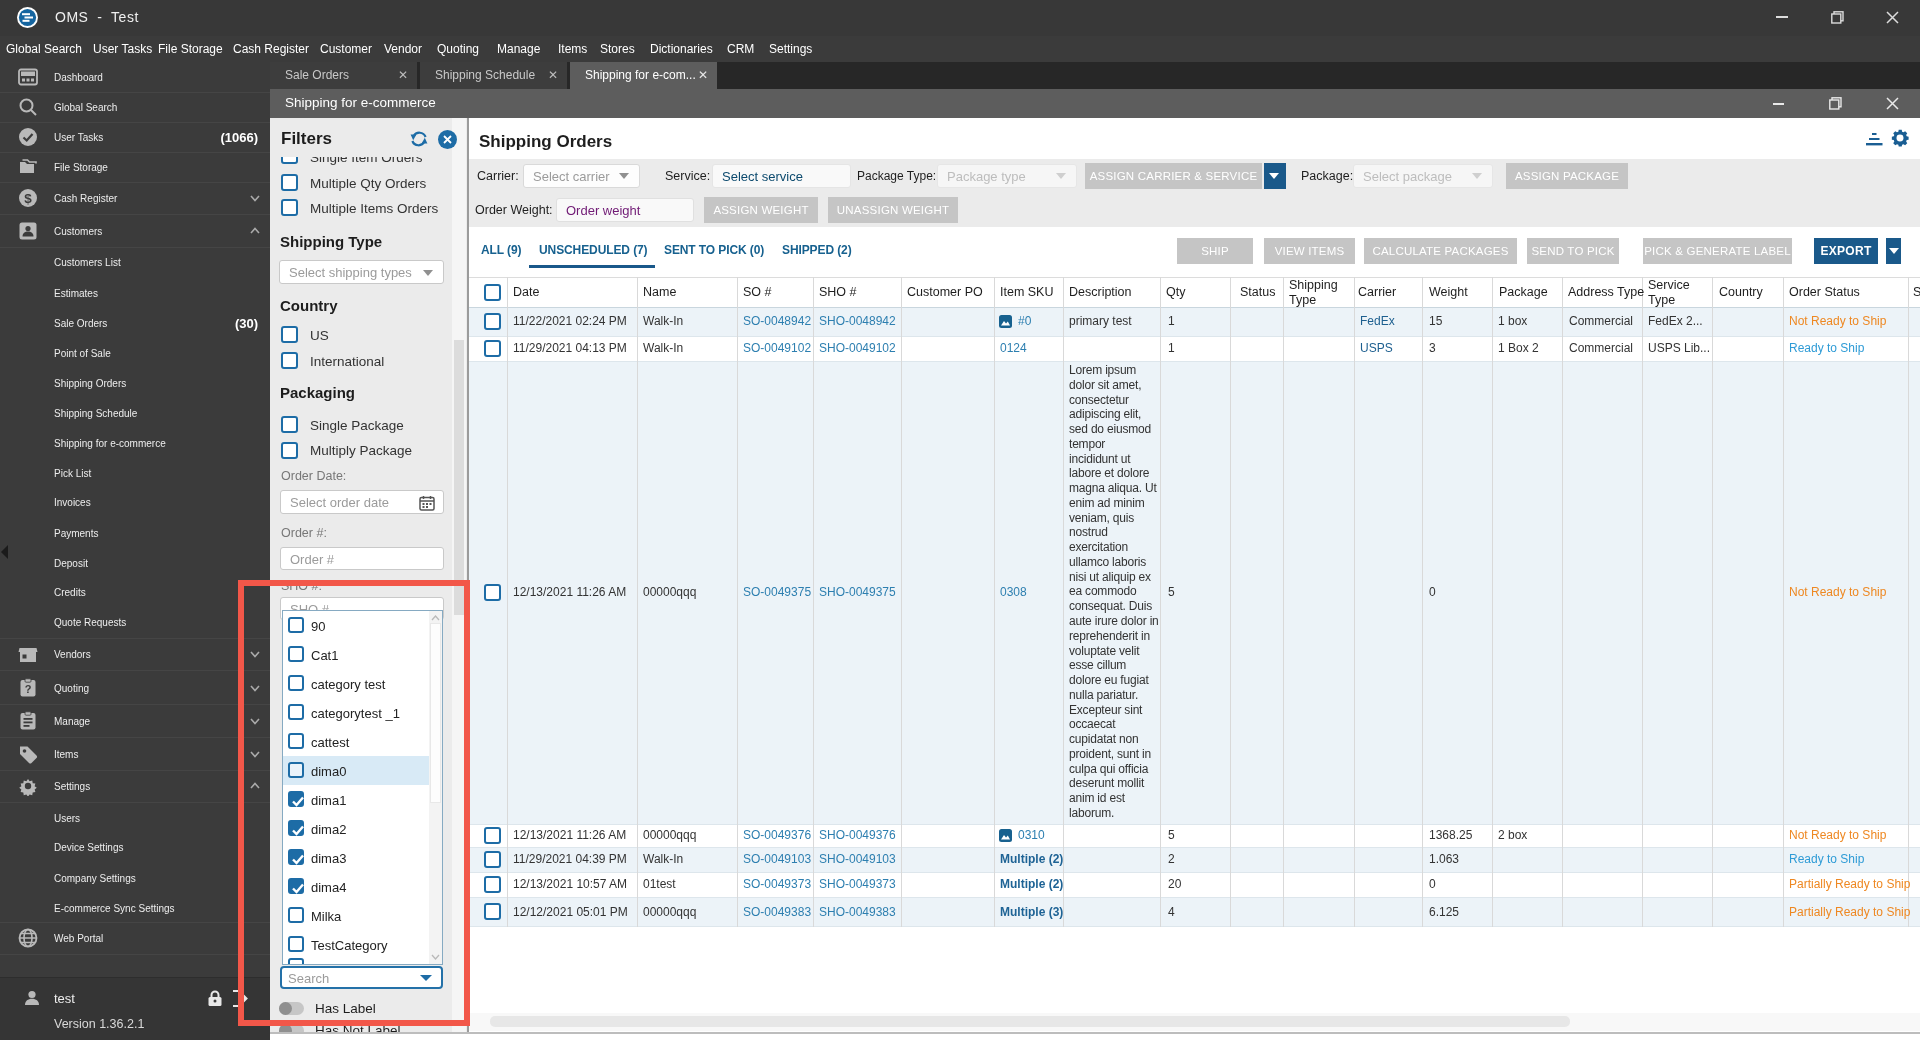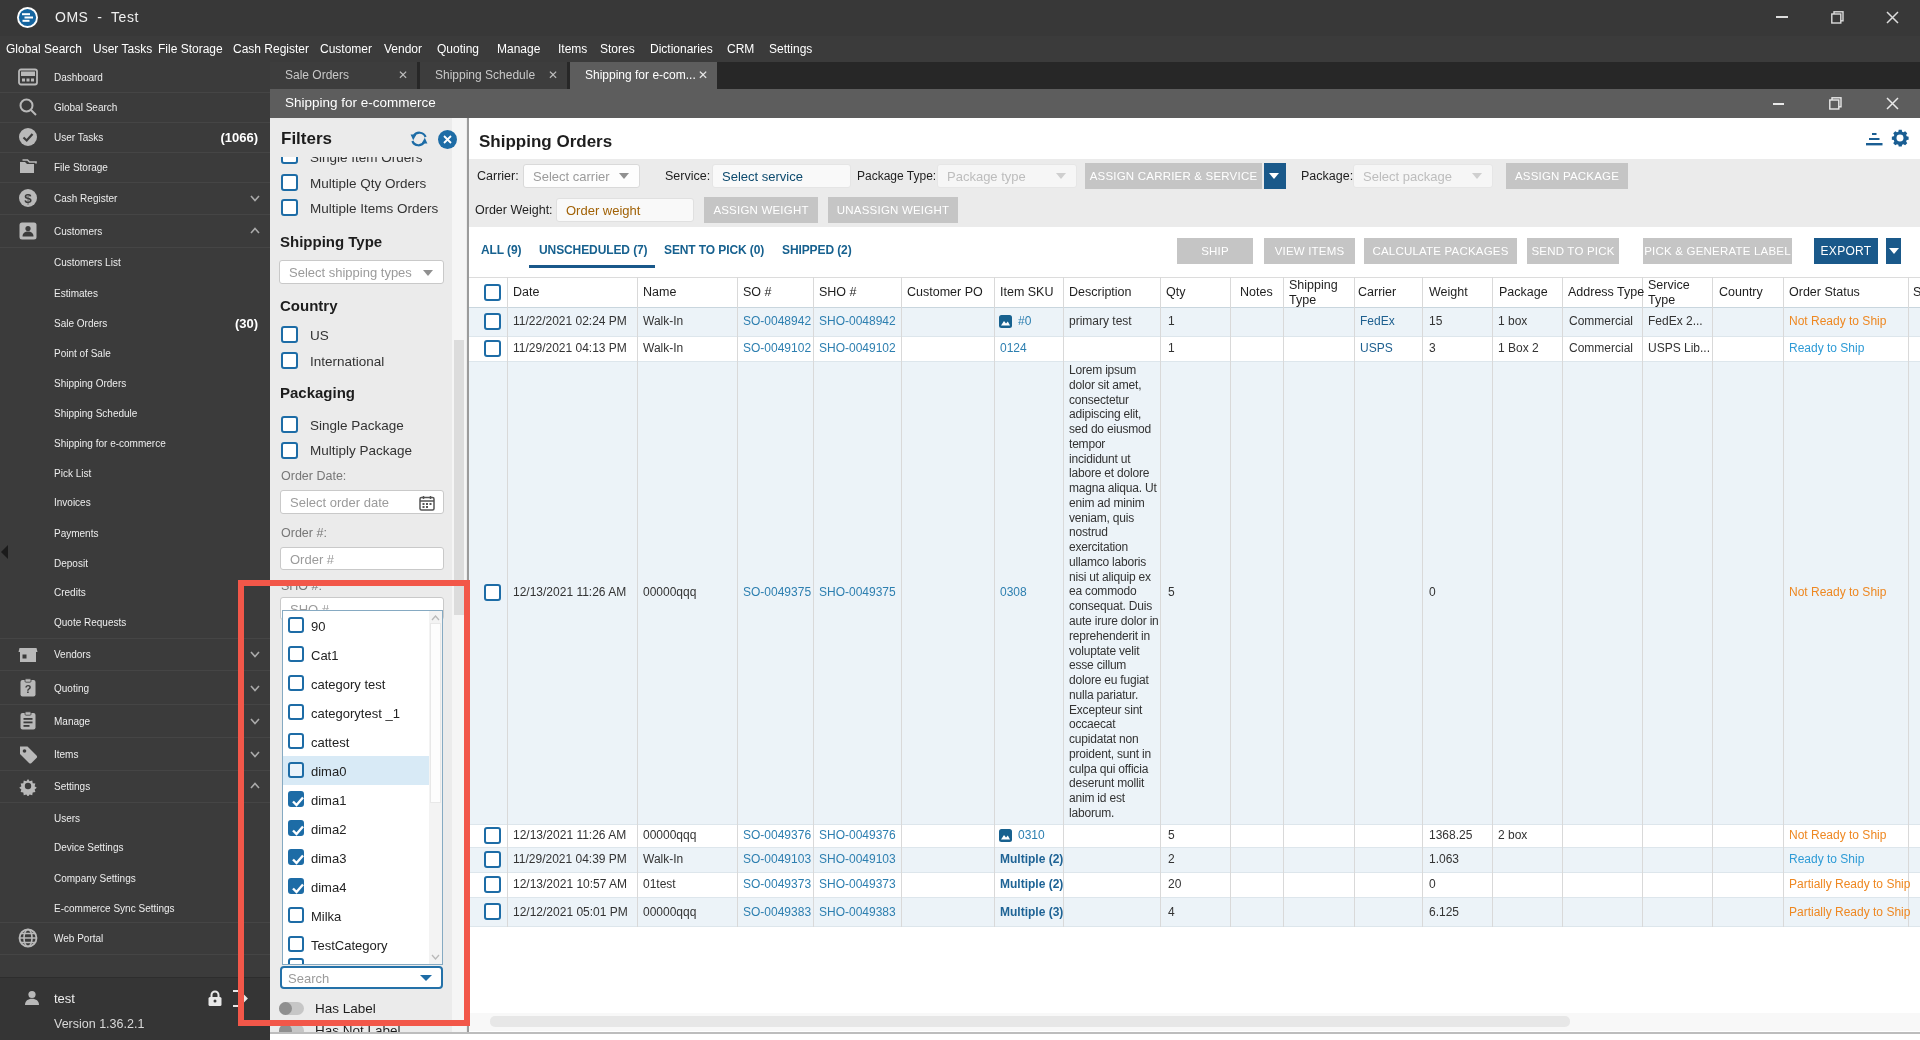--- a/index.html
+++ b/index.html
@@ -376,35 +376,35 @@
       <span class="tri" style="left:5px;top:10px;border-top-color:#fff;border-left-width:5.5px;border-right-width:5.5px"></span>
     </div>
  <div class="tlbl" style="left:832px;top:58px">Package:</div>
  <div class="combo dis" style="left:884px;top:46px;width:140px">
       <span class="ph">Select package</span>
       <span class="tri" style="right:10px;top:8px"></span>
     </div>
  <div class="gbtn" style="left:1037px;top:45px;width:122px;height:26px;line-height:26px">ASSIGN PACKAGE</div>
  <div class="tlbl" style="left:6px;top:92px">Order Weight:</div>
  <div class="combo" style="left:87px;top:80px;width:138px;background:#f9f9f9;border-color:#e0e0e0">
-      <span class="ph" style="color:#a16207">Order weight</span>
+      <span class="ph" style="color:#701a75">Order weight</span>
     </div>
  <div class="gbtn" style="left:235px;top:79px;width:114px;height:26px;line-height:26px">ASSIGN WEIGHT</div>
  <div class="gbtn" style="left:359px;top:79px;width:130px;height:26px;line-height:26px">UNASSIGN WEIGHT</div>
  <div class="ftab" style="left:12px;top:125px">ALL (9)</div>
  <div class="ftab" style="left:70px;top:125px">UNSCHEDULED (7)</div>
  <div class="ftab" style="left:195px;top:125px">SENT TO PICK (0)</div>
  <div class="ftab" style="left:313px;top:125px">SHIPPED (2)</div>
  <div class="ab" style="left:60px;top:147px;width:126px;height:3px;background:#19588a"></div>
  <div class="gbtn" style="left:708px;top:120px;width:76px;height:26px;line-height:26px">SHIP</div>
  <div class="gbtn" style="left:795px;top:120px;width:91px;height:26px;line-height:26px">VIEW ITEMS</div>
  <div class="gbtn" style="left:895px;top:120px;width:153px;height:26px;line-height:26px">CALCULATE PACKAGES</div>
  <div class="gbtn" style="left:1058px;top:120px;width:92px;height:26px;line-height:26px">SEND TO PICK</div>
  <div class="gbtn" style="left:1174px;top:120px;width:149px;height:26px;line-height:26px">PICK &amp; GENERATE LABEL</div>
- <div class="bbtn" style="left:1345px;top:120px;width:64px;height:26px;line-height:26px;font-weight:normal">EXPORT</div>
+ <div class="bbtn" style="left:1345px;top:120px;width:64px;height:26px;line-height:26px;font-weight:bold">EXPORT</div>
  <div class="bbtn" style="left:1417px;top:120px;width:15px;height:26px">
       <span class="tri" style="left:2.5px;top:10px;border-top-color:#fff;border-left-width:5px;border-right-width:5px"></span>
     </div>
 </div>
 
 <div class="ab" id="tablewrap" style="left:469px;top:277px;width:1451px;height:754px;overflow:hidden">
  <div class="ab" style="left:0;top:0;width:1451px;height:1px;background:#dcdcdc"></div>
  <div class="ab" style="left:0;top:30px;width:1451px;height:29px;background:#ecf3f8"></div>
  <div class="ab" style="left:0;top:84px;width:1451px;height:463px;background:#ecf3f8"></div>
  <div class="ab" style="left:0;top:570px;width:1451px;height:25px;background:#ecf3f8"></div>
@@ -436,21 +436,21 @@
  <div class="col" style="left:1314px;top:0;height:650px"></div>
  <div class="col" style="left:1439px;top:0;height:650px"></div>
  <div class="hl" style="left:44px;top:8px">Date</div>
  <div class="hl" style="left:174px;top:8px">Name</div>
  <div class="hl" style="left:274px;top:8px">SO #</div>
  <div class="hl" style="left:350px;top:8px">SHO #</div>
  <div class="hl" style="left:438px;top:8px">Customer PO</div>
  <div class="hl" style="left:531px;top:8px">Item SKU</div>
  <div class="hl" style="left:600px;top:8px">Description</div>
  <div class="hl" style="left:697px;top:8px">Qty</div>
- <div class="hl" style="left:771px;top:8px">Notes</div>
+ <div class="hl" style="left:771px;top:8px">Status</div>
  <div class="hl" style="left:820px;top:1px;line-height:14.5px">Shipping<br>Type</div>
  <div class="hl" style="left:889px;top:8px">Carrier</div>
  <div class="hl" style="left:960px;top:8px">Weight</div>
  <div class="hl" style="left:1030px;top:8px">Package</div>
  <div class="hl" style="left:1099px;top:8px">Address Type</div>
  <div class="hl" style="left:1179px;top:1px;line-height:14.5px">Service<br>Type</div>
  <div class="hl" style="left:1250px;top:8px">Country</div>
  <div class="hl" style="left:1320px;top:8px">Order Status</div>
  <div class="hl" style="left:1444px;top:8px">S</div>
  <div class="cb" style="left:15px;top:7px"></div>

